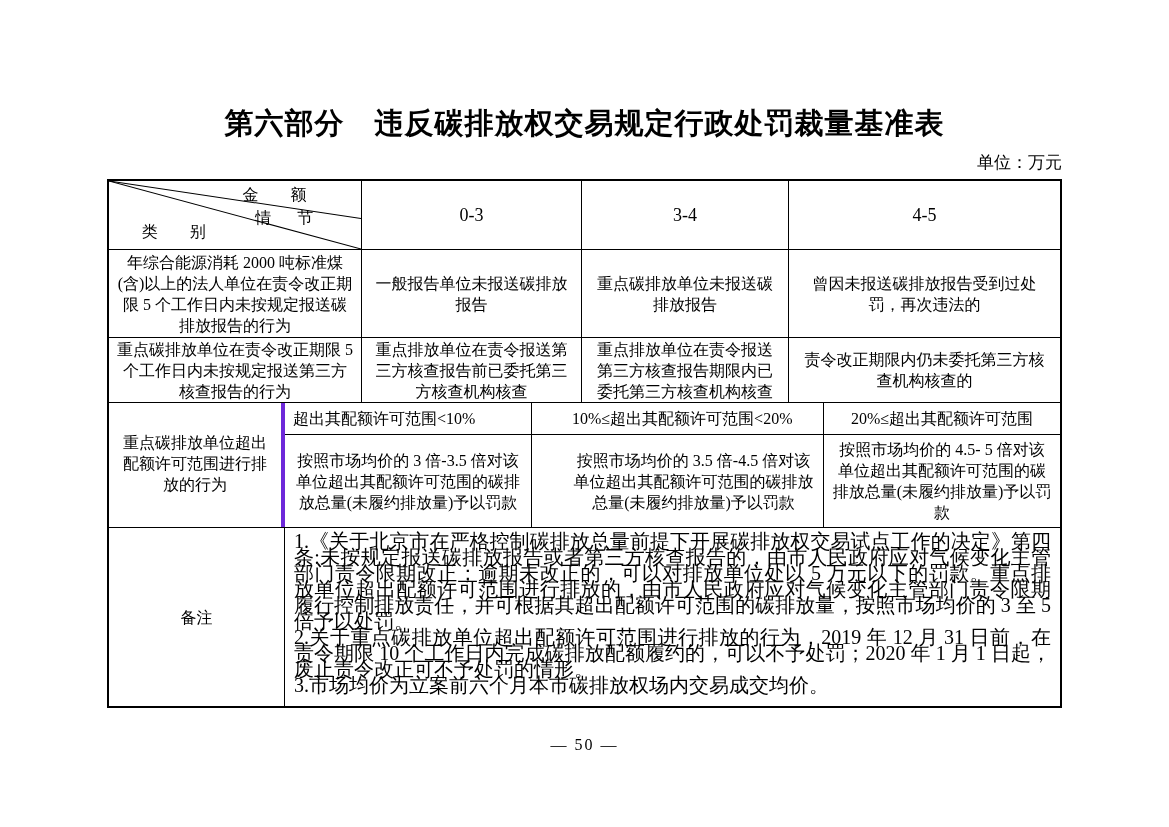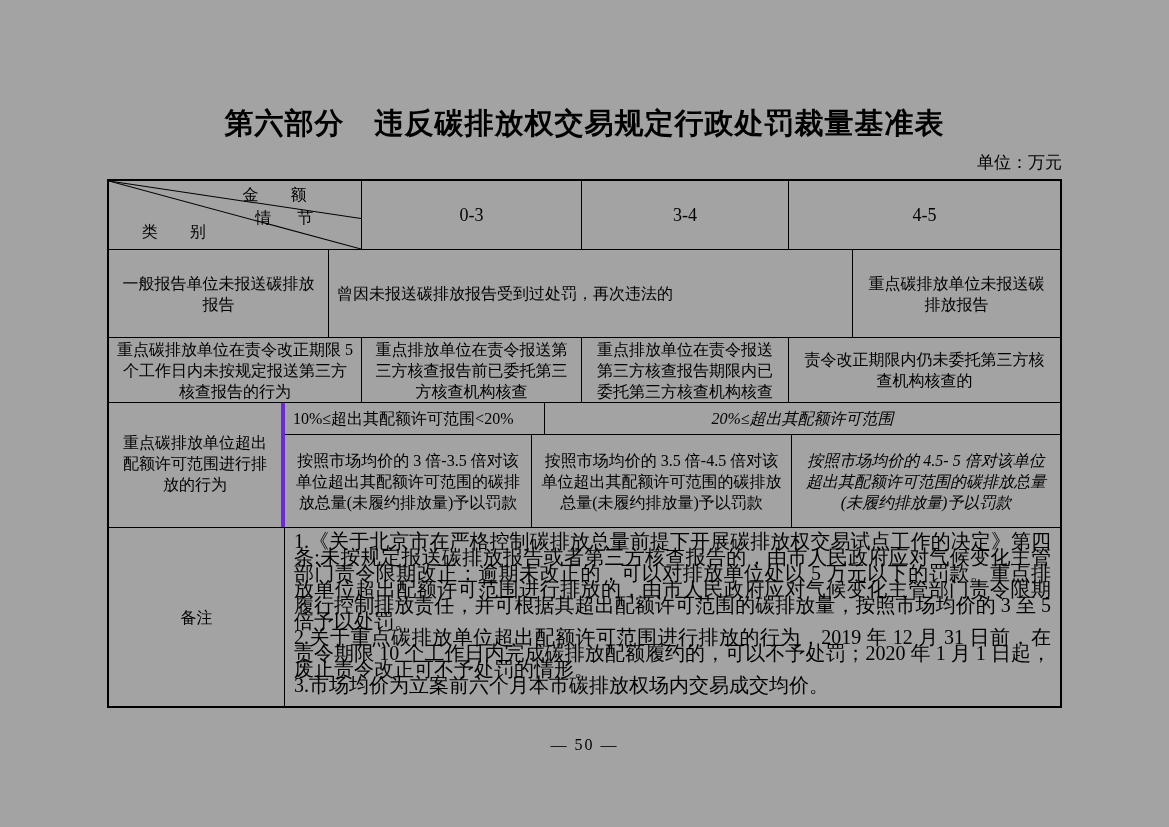--- a/index.html
+++ b/index.html
@@ -1,20 +1,20 @@
 <!DOCTYPE html>
 <html><head>
 <meta charset="utf-8">
 <style>
   * { margin:0; padding:0; box-sizing:border-box; }
   html,body { background:#e8e8e8; }
   .page {
     position:relative;
     width:1169px; height:827px;
-    background:#a3a3a3;
+    background:#ffffff;
     font-family:"Liberation Serif","DejaVu Serif",serif;
     color:#000;
     overflow:hidden;
   }
   .title {
     position:absolute; top:104px; left:0; width:100%;
     text-align:center;
     font-size:29px; font-weight:bold;
     letter-spacing:1px;
     font-family:"Liberation Sans","DejaVu Sans",sans-serif;
@@ -58,22 +58,22 @@
 
   
   .r-c { display:flex; }
   .sc1 { flex:0 0 176px; border-right:4px solid #6d28d9;font-family:Liberation Mono, monospace; }
   .subgrid { flex:1 1 auto; display:flex; flex-direction:column; }
   .subrow { display:flex; border-bottom:1px solid #000; }
   .subrow:last-child { border-bottom:none; }
   .sr1 { height:32px; }
   .sr2 { height:92px; }
   .sca { flex:0 0 247px; }
-  .scb { flex:0 0 260px; }
-  .scc { flex:1 1 auto;font-style:italic; }
+  .scb { flex:0 0 260px;margin-left:32px; }
+  .scc { flex:1 1 auto; }
 
   
   .r-remarks { min-height:178px; }
   .remarks-label { flex:0 0 176px; border-right:1px solid #000; }
   .remarks-body {
     flex:1 1 auto; display:block;
     padding:5px 9px 4px 9px;
     font-size:20px; line-height:16px;
     text-align:justify;
   }
@@ -102,36 +102,38 @@
         <span class="d-amount">金额</span>
         <span class="d-circum">情节</span>
         <span class="d-category">类别</span>
       </div>
       <div class="cell c2 ctr hc">0-3</div>
       <div class="cell c3 ctr hc">3-4</div>
       <div class="cell c4 ctr hc">4-5</div>
     </div>
 
     <div class="row r-a">
+      <div class="cell c1 ctr">年综合能源消耗 2000 吨标准煤(含)以上的法人单位在责令改正期限 5 个工作日内未按规定报送碳排放报告的行为</div>
       <div class="cell c2 lft">一般报告单位未报送碳排放报告</div>
+      <div class="cell c3 lft">重点碳排放单位未报送碳排放报告</div>
       <div class="cell c4 lft">曾因未报送碳排放报告受到过处罚，再次违法的</div>
-      <div class="cell c3 lft">重点碳排放单位未报送碳排放报告</div>
     </div>
 
     <div class="row r-b">
       <div class="cell c1 ctr">重点碳排放单位在责令改正期限 5 个工作日内未按规定报送第三方核查报告的行为</div>
       <div class="cell c2 lft">重点排放单位在责令报送第三方核查报告前已委托第三方核查机构核查</div>
       <div class="cell c3 lft">重点排放单位在责令报送第三方核查报告期限内已委托第三方核查机构核查</div>
       <div class="cell c4 ctr">责令改正期限内仍未委托第三方核查机构核查的</div>
     </div>
 
     <div class="row r-c">
       <div class="cell sc1 ctr">重点碳排放单位超出配额许可范围进行排放的行为</div>
       <div class="subgrid">
         <div class="subrow sr1">
+          <div class="cell sca lft">超出其配额许可范围&lt;10%</div>
           <div class="cell scb lft">10%≤超出其配额许可范围&lt;20%</div>
           <div class="cell scc ctr">20%≤超出其配额许可范围</div>
         </div>
         <div class="subrow sr2">
           <div class="cell sca lft">按照市场均价的 3 倍-3.5 倍对该单位超出其配额许可范围的碳排放总量(未履约排放量)予以罚款</div>
           <div class="cell scb lft">按照市场均价的 3.5 倍-4.5 倍对该单位超出其配额许可范围的碳排放总量(未履约排放量)予以罚款</div>
           <div class="cell scc ctr">按照市场均价的 4.5- 5 倍对该单位超出其配额许可范围的碳排放总量(未履约排放量)予以罚款</div>
         </div>
       </div>
     </div>

